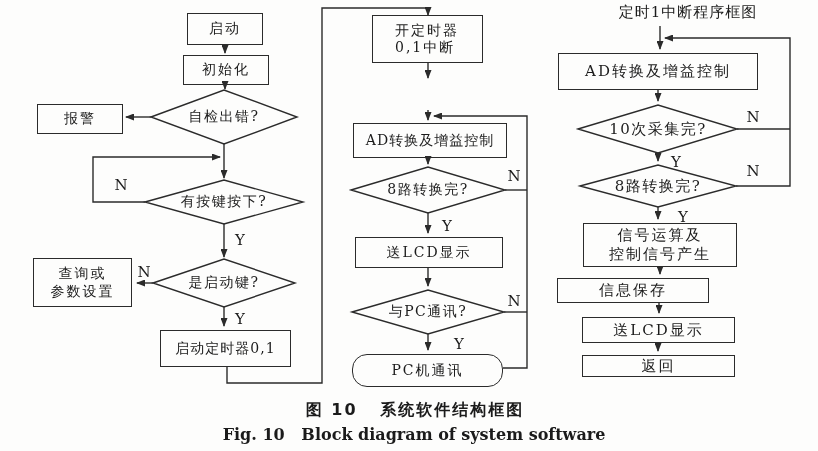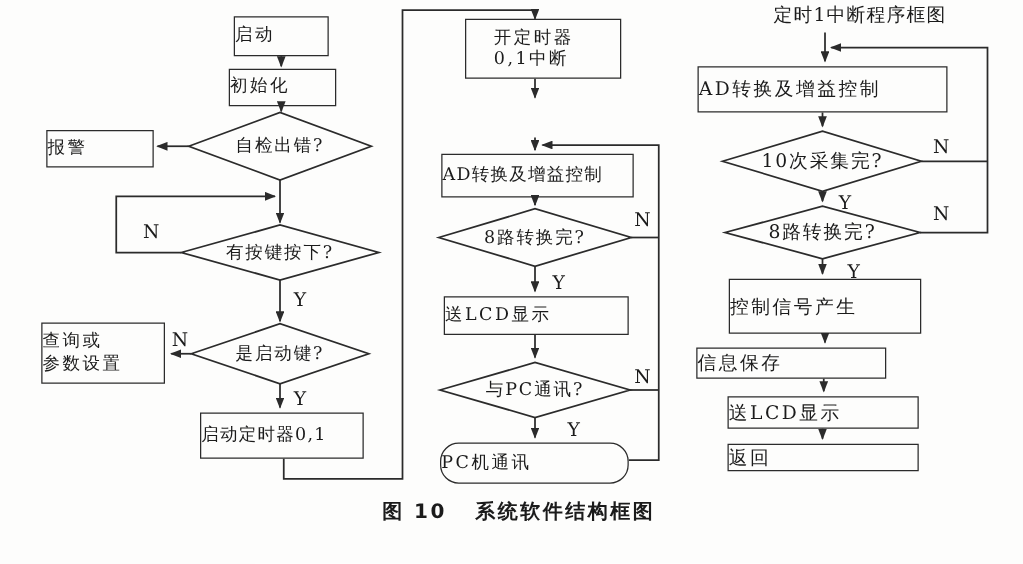--- a/index.html
+++ b/index.html
@@ -3,21 +3,21 @@
 <meta charset="utf-8">
 <style>
   html,body{margin:0;padding:0;background:#ffffff;}
   #stage{
     position:relative;width:818px;height:451px;background:#fdfdfc;
     font-family:"DejaVu Serif","Liberation Serif",serif;color:#1b1b1b;overflow:hidden;
   }
   #lines{position:absolute;left:0;top:0;width:818px;height:451px;}
   .bx{
     position:absolute;border:1.5px solid #2b2b2b;box-sizing:border-box;
-    display:flex;flex-direction:column;align-items:flex-start;justify-content:center;
+    display:flex;flex-direction:column;align-items:center;justify-content:center;
     font-size:14px;letter-spacing:2px;line-height:1.25;white-space:nowrap;background:transparent;
   }
   .bx.leftalign{align-items:flex-start;padding-left:22px;}
   .dl{position:absolute;transform:translate(-50%,-50%);font-size:14px;letter-spacing:1.5px;white-space:nowrap;}
   .yn{position:absolute;transform:translate(-50%,-50%);font-size:15px;font-family:"DejaVu Serif","Liberation Serif",serif;}
   .rt{position:absolute;transform:translate(-50%,-50%);font-size:15px;letter-spacing:1px;white-space:nowrap;}
   .big{font-size:15px;}
   .cap-zh{
     position:absolute;left:415px;top:410px;transform:translate(-50%,-50%);
     font-family:"DejaVu Sans","Liberation Sans",sans-serif;font-weight:bold;
@@ -98,21 +98,21 @@
     <span>参数设置</span>
   </div>
   <div class="bx" style="left:160px;top:330px;width:131px;height:37px;letter-spacing:1px;">
     <span>启动定时器0,1</span>
   </div>
   <div class="yn" style="left:121px;top:185px;">N</div>
   <div class="yn" style="left:240px;top:240px;">Y</div>
   <div class="yn" style="left:144px;top:272px;">N</div>
   <div class="yn" style="left:240px;top:319px;">Y</div>
 
-  <div class="bx leftalign" style="left:372px;top:15px;width:125px;height:48px;">
+  <div class="bx leftalign" style="left:372px;top:15px;width:111px;height:48px;">
     <span>开定时器</span>
     <span>0,1中断</span>
   </div>
   <div class="bx" style="left:353px;top:123px;width:154px;height:35px;letter-spacing:1px;">
     <span>AD转换及增益控制</span>
   </div>
   <div class="dl" style="left:428px;top:190px;">8路转换完?</div>
   <div class="bx" style="left:355px;top:237px;width:148px;height:31px;">
     <span>送LCD显示</span>
   </div>
@@ -125,31 +125,33 @@
   <div class="yn" style="left:514px;top:301px;">N</div>
   <div class="yn" style="left:459px;top:344px;">Y</div>
 
   <div class="rt" style="left:678px;top:12px;margin-left:10px;">定时1中断程序框图</div>
   <div class="bx big" style="left:558px;top:53px;width:200px;height:37px;letter-spacing:2px;">
     <span>AD转换及增益控制</span>
   </div>
   <div class="dl big" style="left:658px;top:129px;">10次采集完?</div>
   <div class="dl big" style="left:658px;top:186px;">8路转换完?</div>
   <div class="bx big" style="left:583px;top:223px;width:154px;height:44px;">
+    <span>信号运算及</span>
     <span>控制信号产生</span>
   </div>
   <div class="bx big" style="left:557px;top:278px;width:152px;height:25px;">
     <span>信息保存</span>
   </div>
   <div class="bx big" style="left:582px;top:317px;width:153px;height:26px;">
     <span>送LCD显示</span>
   </div>
   <div class="bx big" style="left:582px;top:355px;width:153px;height:22px;">
     <span>返回</span>
   </div>
   <div class="yn" style="left:753px;top:117px;">N</div>
   <div class="yn" style="left:676px;top:162px;">Y</div>
   <div class="yn" style="left:753px;top:171px;">N</div>
   <div class="yn" style="left:683px;top:217px;">Y</div>
 
   <div class="cap-zh">图 10   系统软件结构框图</div>
+  <div class="cap-en">Fig. 10   Block diagram of system software</div>
 
 </div>
 
 </body></html>

